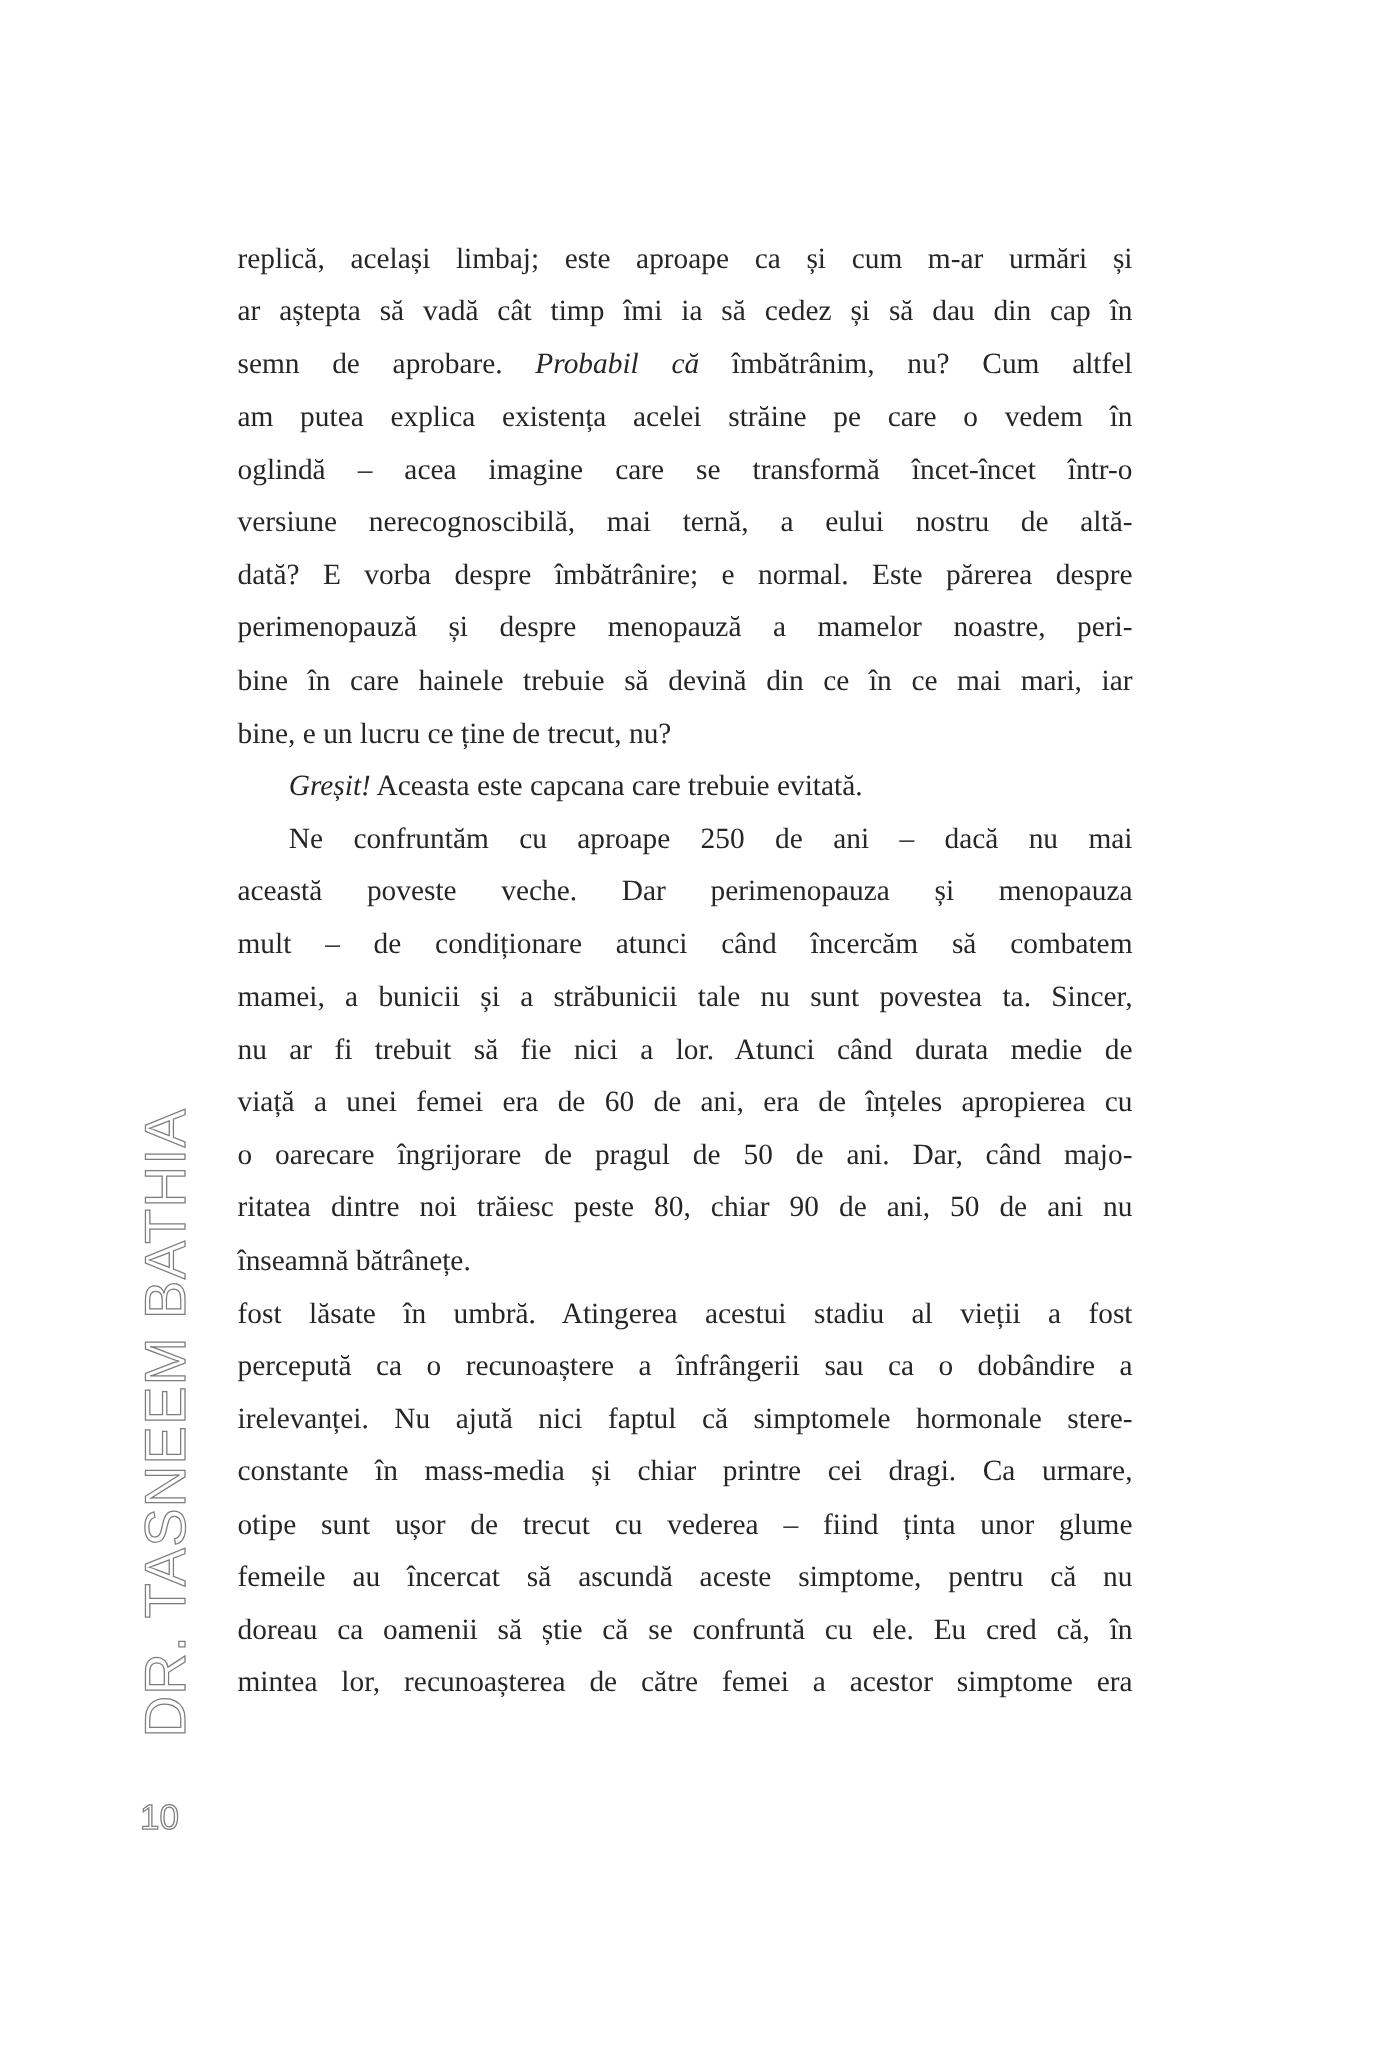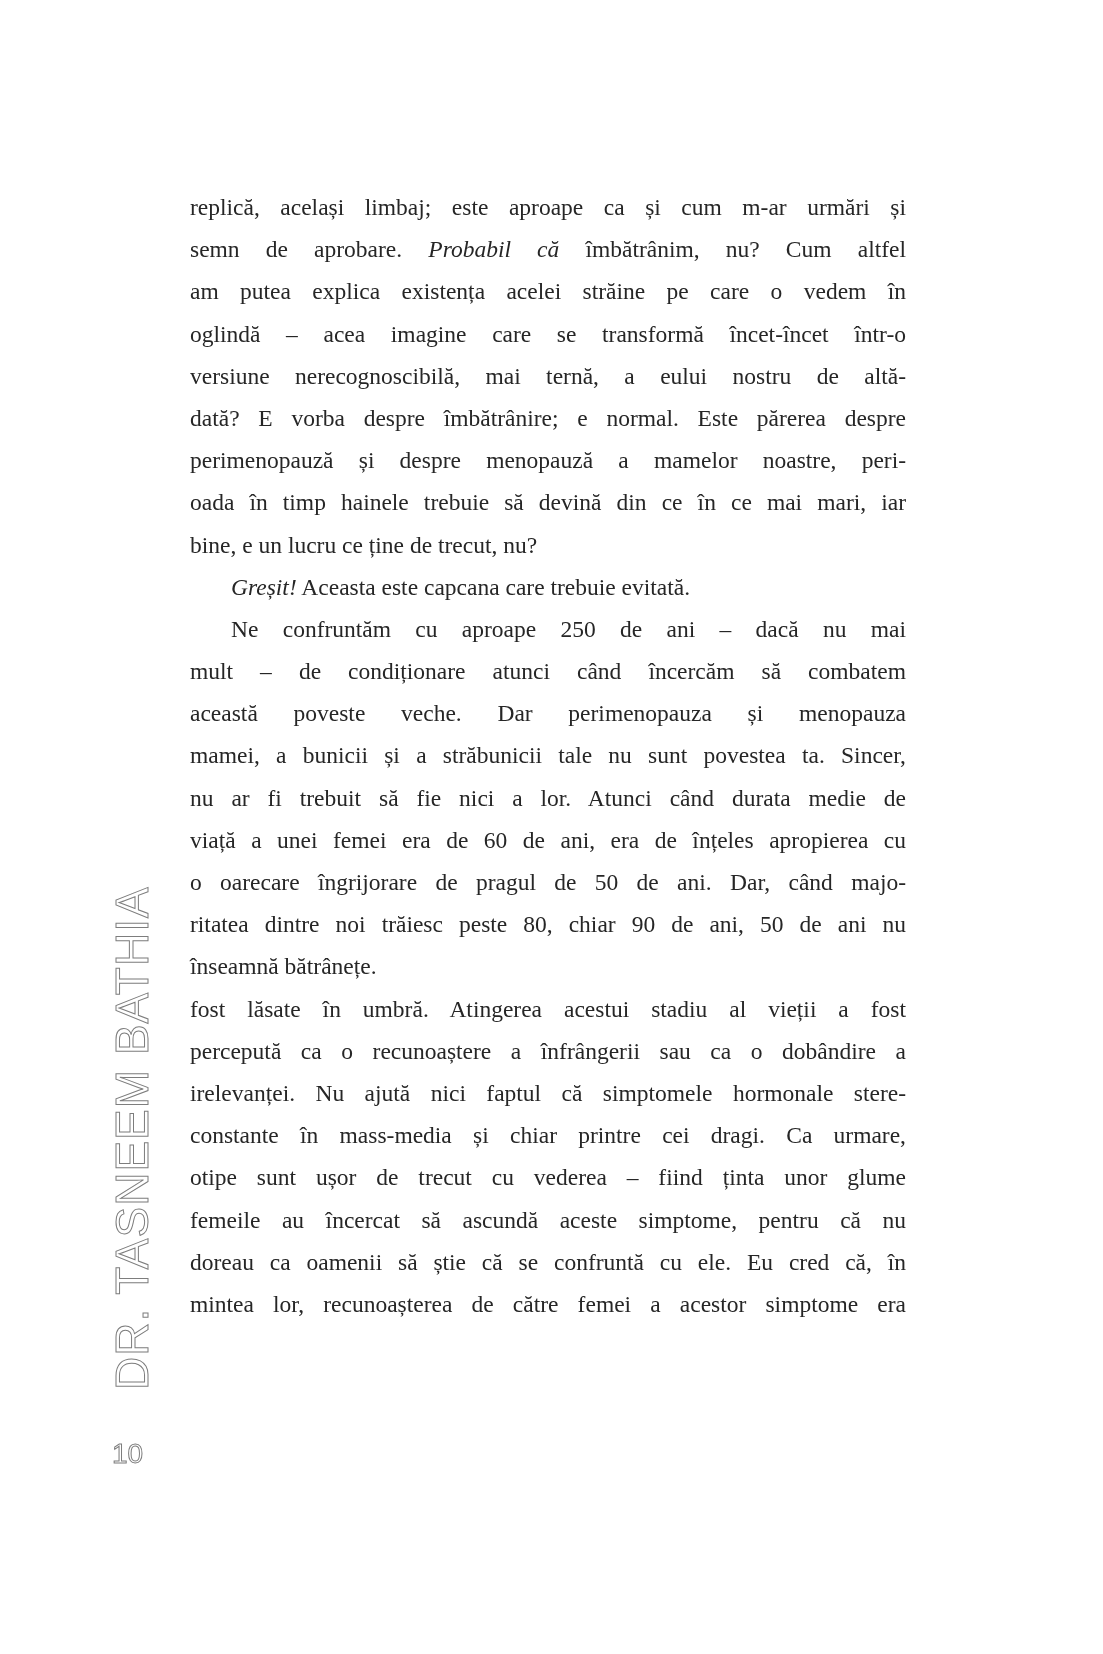--- a/index.html
+++ b/index.html
@@ -70,32 +70,33 @@
 </head>
 <body>
 
 <div class="book-page">
   <div class="sidebar-title">DR. TASNEEM BATHIA</div>
 
   <div class="page-number">10</div>
 
   <div class="text-block">
       <div class="line"><span>replică, același limbaj; este aproape ca și cum m-ar urmări și</span></div>
+      <div class="line"><span>ar aștepta să vadă cât timp îmi ia să cedez și să dau din cap în</span></div>
       <div class="line"><span>semn de aprobare. </span><span class="it">Probabil că</span><span> îmbătrânim, nu? Cum altfel</span></div>
       <div class="line"><span>am putea explica existența acelei străine pe care o vedem în</span></div>
       <div class="line"><span>oglindă – acea imagine care se transformă încet-încet într-o</span></div>
       <div class="line"><span>versiune nerecognoscibilă, mai ternă, a eului nostru de altă-</span></div>
       <div class="line"><span>dată? E vorba despre îmbătrânire; e normal. Este părerea despre</span></div>
       <div class="line"><span>perimenopauză și despre menopauză a mamelor noastre, peri-</span></div>
-      <div class="line"><span>oada în timp hainele trebuie să devină din ce în ce mai mari, iar</span></div>
+      <div class="line"><span>bine în care hainele trebuie să devină din ce în ce mai mari, iar</span></div>
       <div class="line para-end"><span>bine, e un lucru ce ține de trecut, nu?</span></div>
       <div class="line indent para-end"><span class="it">Greșit!</span><span> Aceasta este capcana care trebuie evitată.</span></div>
       <div class="line indent"><span>Ne confruntăm cu aproape 250 de ani – dacă nu mai</span></div>
+      <div class="line"><span>această poveste veche. Dar perimenopauza și menopauza</span></div>
       <div class="line"><span>mult – de condiționare atunci când încercăm să combatem</span></div>
-      <div class="line"><span>această poveste veche. Dar perimenopauza și menopauza</span></div>
       <div class="line"><span>mamei, a bunicii și a străbunicii tale nu sunt povestea ta. Sincer,</span></div>
       <div class="line"><span>nu ar fi trebuit să fie nici a lor. Atunci când durata medie de</span></div>
       <div class="line"><span>viață a unei femei era de 60 de ani, era de înțeles apropierea cu</span></div>
       <div class="line"><span>o oarecare îngrijorare de pragul de 50 de ani. Dar, când majo-</span></div>
       <div class="line"><span>ritatea dintre noi trăiesc peste 80, chiar 90 de ani, 50 de ani nu</span></div>
       <div class="line para-end"><span>înseamnă bătrânețe.</span></div>
       <div class="line"><span>fost lăsate în umbră. Atingerea acestui stadiu al vieții a fost</span></div>
       <div class="line"><span>percepută ca o recunoaștere a înfrângerii sau ca o dobândire a</span></div>
       <div class="line"><span>irelevanței. Nu ajută nici faptul că simptomele hormonale stere-</span></div>
       <div class="line"><span>constante în mass-media și chiar printre cei dragi. Ca urmare,</span></div>

